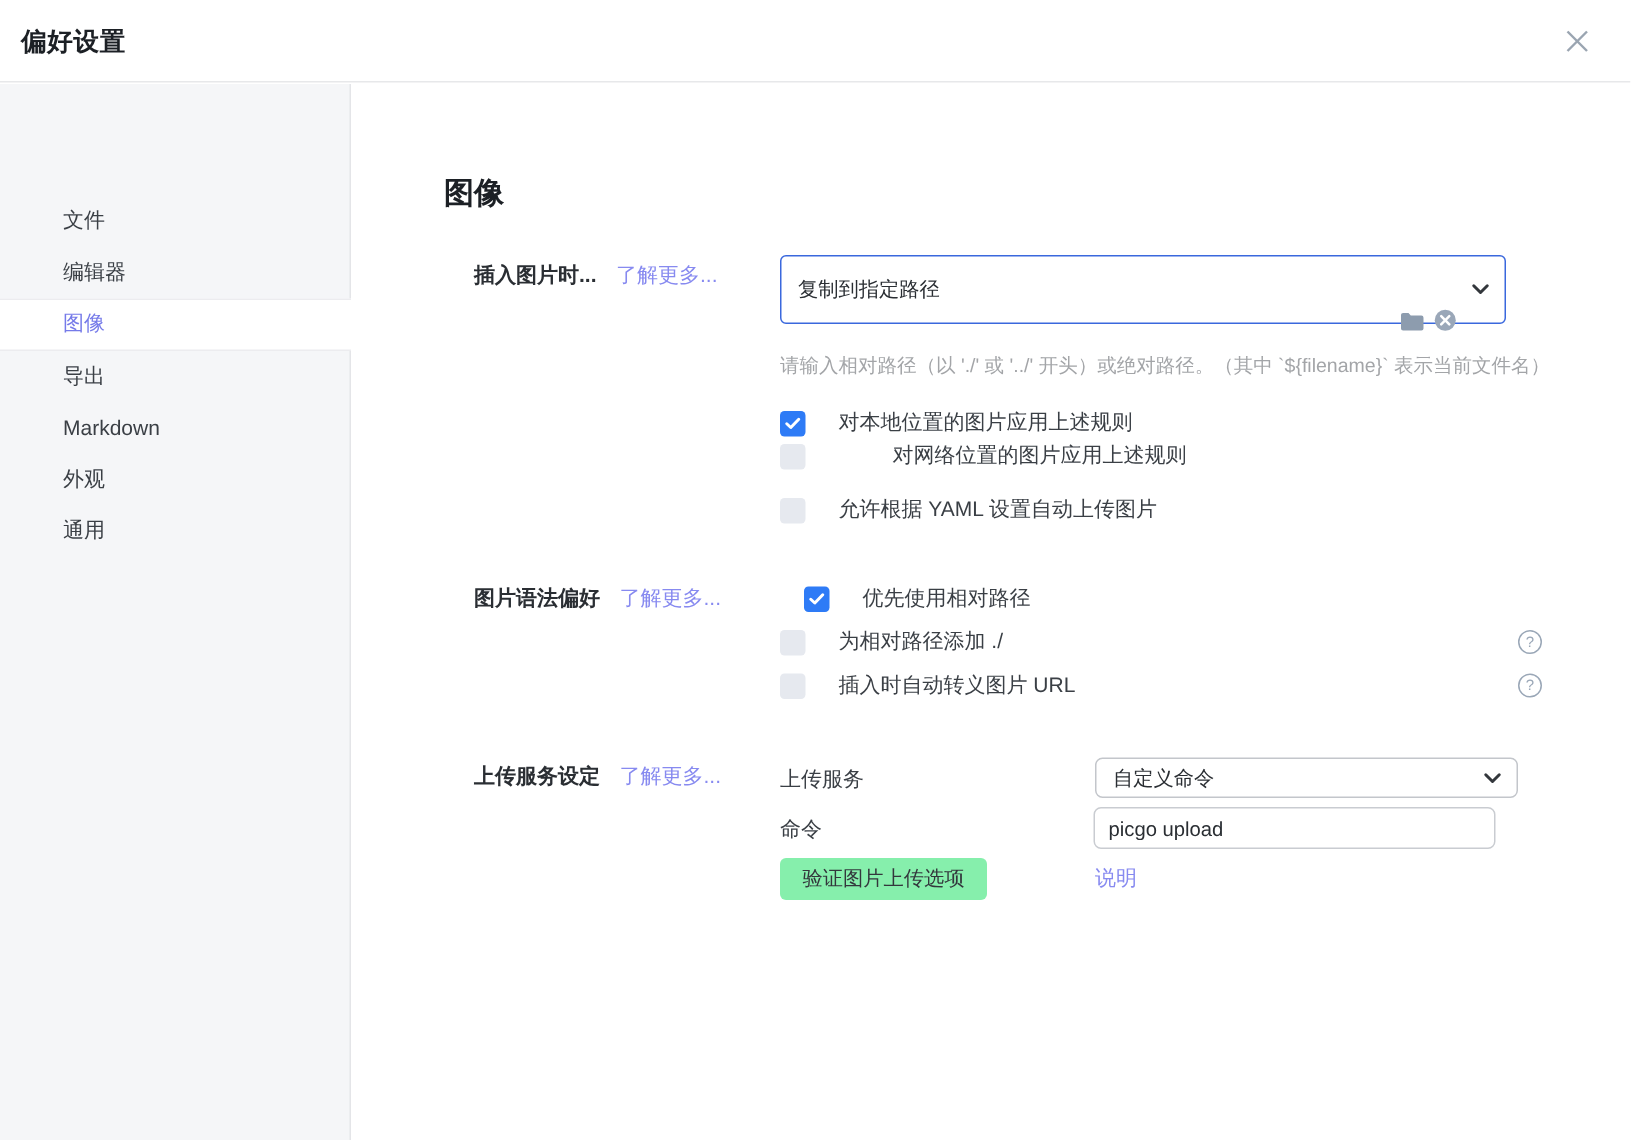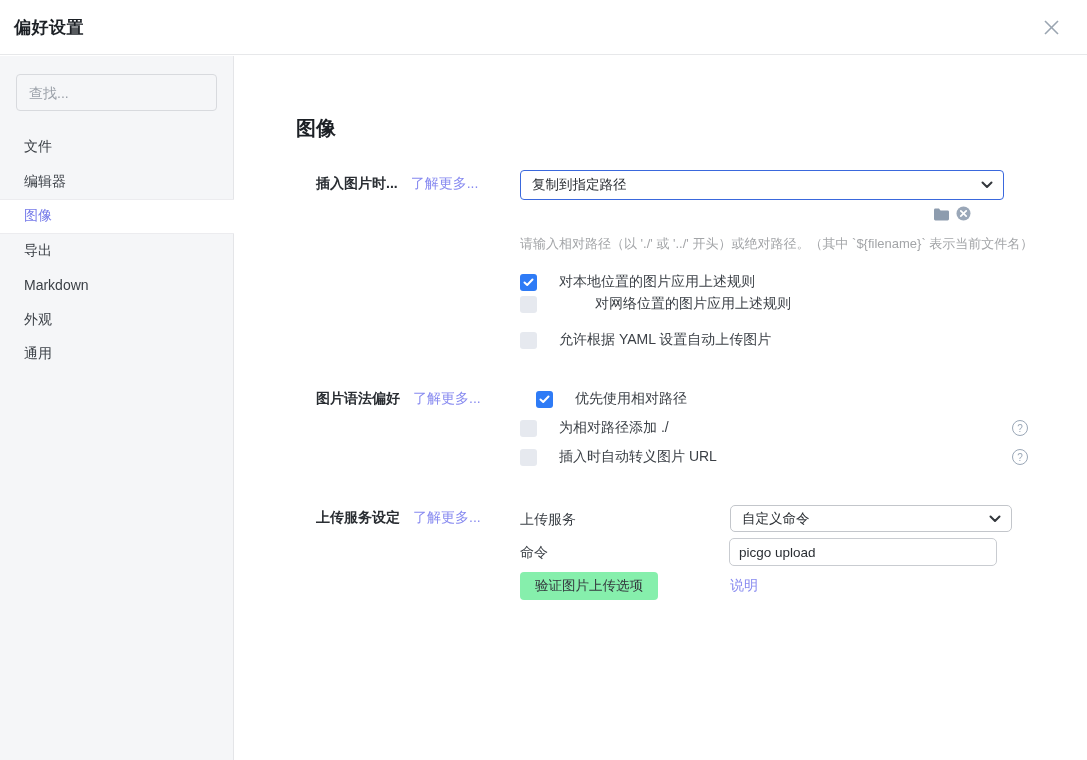--- a/index.html
+++ b/index.html
@@ -30,21 +30,21 @@
   .search-box {
     position: absolute; top: 18px; left: 16px; width: 201px; height: 37px;
     border: 1px solid #d8dade; border-radius: 4px; background: #f5f6f8;
     font-size: 14px; color: #333; padding: 0 12px; outline: none;
     font-family: "Liberation Sans", "DejaVu Sans", sans-serif;
   }
   .search-box::placeholder { color: #9aa0a8; }
   .nav { position: absolute; top: 74px; left: 0; right: -1px; }
   .nav-item {
     height: 34.5px; display: flex; align-items: center;
-    padding-left: 24px; font-size: 14px; color: #3a3f45; cursor: pointer;
+    padding-left: 42px; font-size: 14px; color: #3a3f45; cursor: pointer;
   }
   .nav-item.active {
     background: #ffffff; color: #757ae9;
     border-top: 1px solid #ececef; border-bottom: 1px solid #ececef;
   }
 
   
   .content { position: absolute; top: 56px; left: 235px; right: 0; bottom: 0; background: #fff; }
   .abs { position: absolute; }
 
@@ -106,21 +106,20 @@
     <h1>偏好设置</h1>
     <div class="close-btn">
       <svg width="17" height="17" viewBox="0 0 17 17">
         <line x1="2" y1="2" x2="15" y2="15" stroke="#9aa5b1" stroke-width="1.6"></line>
         <line x1="15" y1="2" x2="2" y2="15" stroke="#9aa5b1" stroke-width="1.6"></line>
       </svg>
     </div>
   </div>
 
   <div class="sidebar">
-    <input class="search-box" type="text" placeholder="查找..." style="">
     <div class="nav">
       <div class="nav-item">
         <span>文件</span>
       </div>
       <div class="nav-item">
         <span>编辑器</span>
       </div>
       <div class="nav-item active">
         <span>图像</span>
       </div>
@@ -141,21 +140,21 @@
 
   <div class="content">
 
     <div class="abs page-heading" style="left:61px; top:59px;">图像</div>
 
     <div class="abs" style="left:61px; top:119px; display:flex; align-items:center;">
       <span class="sec-label">插入图片时...</span>
       <span class="learn-link" style="margin-left:13px;">了解更多...</span>
     </div>
 
-    <div class="abs fake-select focused" style="left:285px; top:114px; width:484px; height:30px;">
+    <div class="abs fake-select focused" style="left:285px; top:114px; width:484px; height:46px;">
       <span>复制到指定路径</span>
       <span style="display:inline-flex;">
         <svg width="12" height="8" viewBox="0 0 12 8">
             <path d="M1.5 1.5 L6 6 L10.5 1.5" fill="none" stroke="#33373c" stroke-width="2" stroke-linecap="round" stroke-linejoin="round"></path>
           </svg>
       </span>
     </div>
 
 
     <span class="abs icon-btn" style="left:698px; top:151px;">

